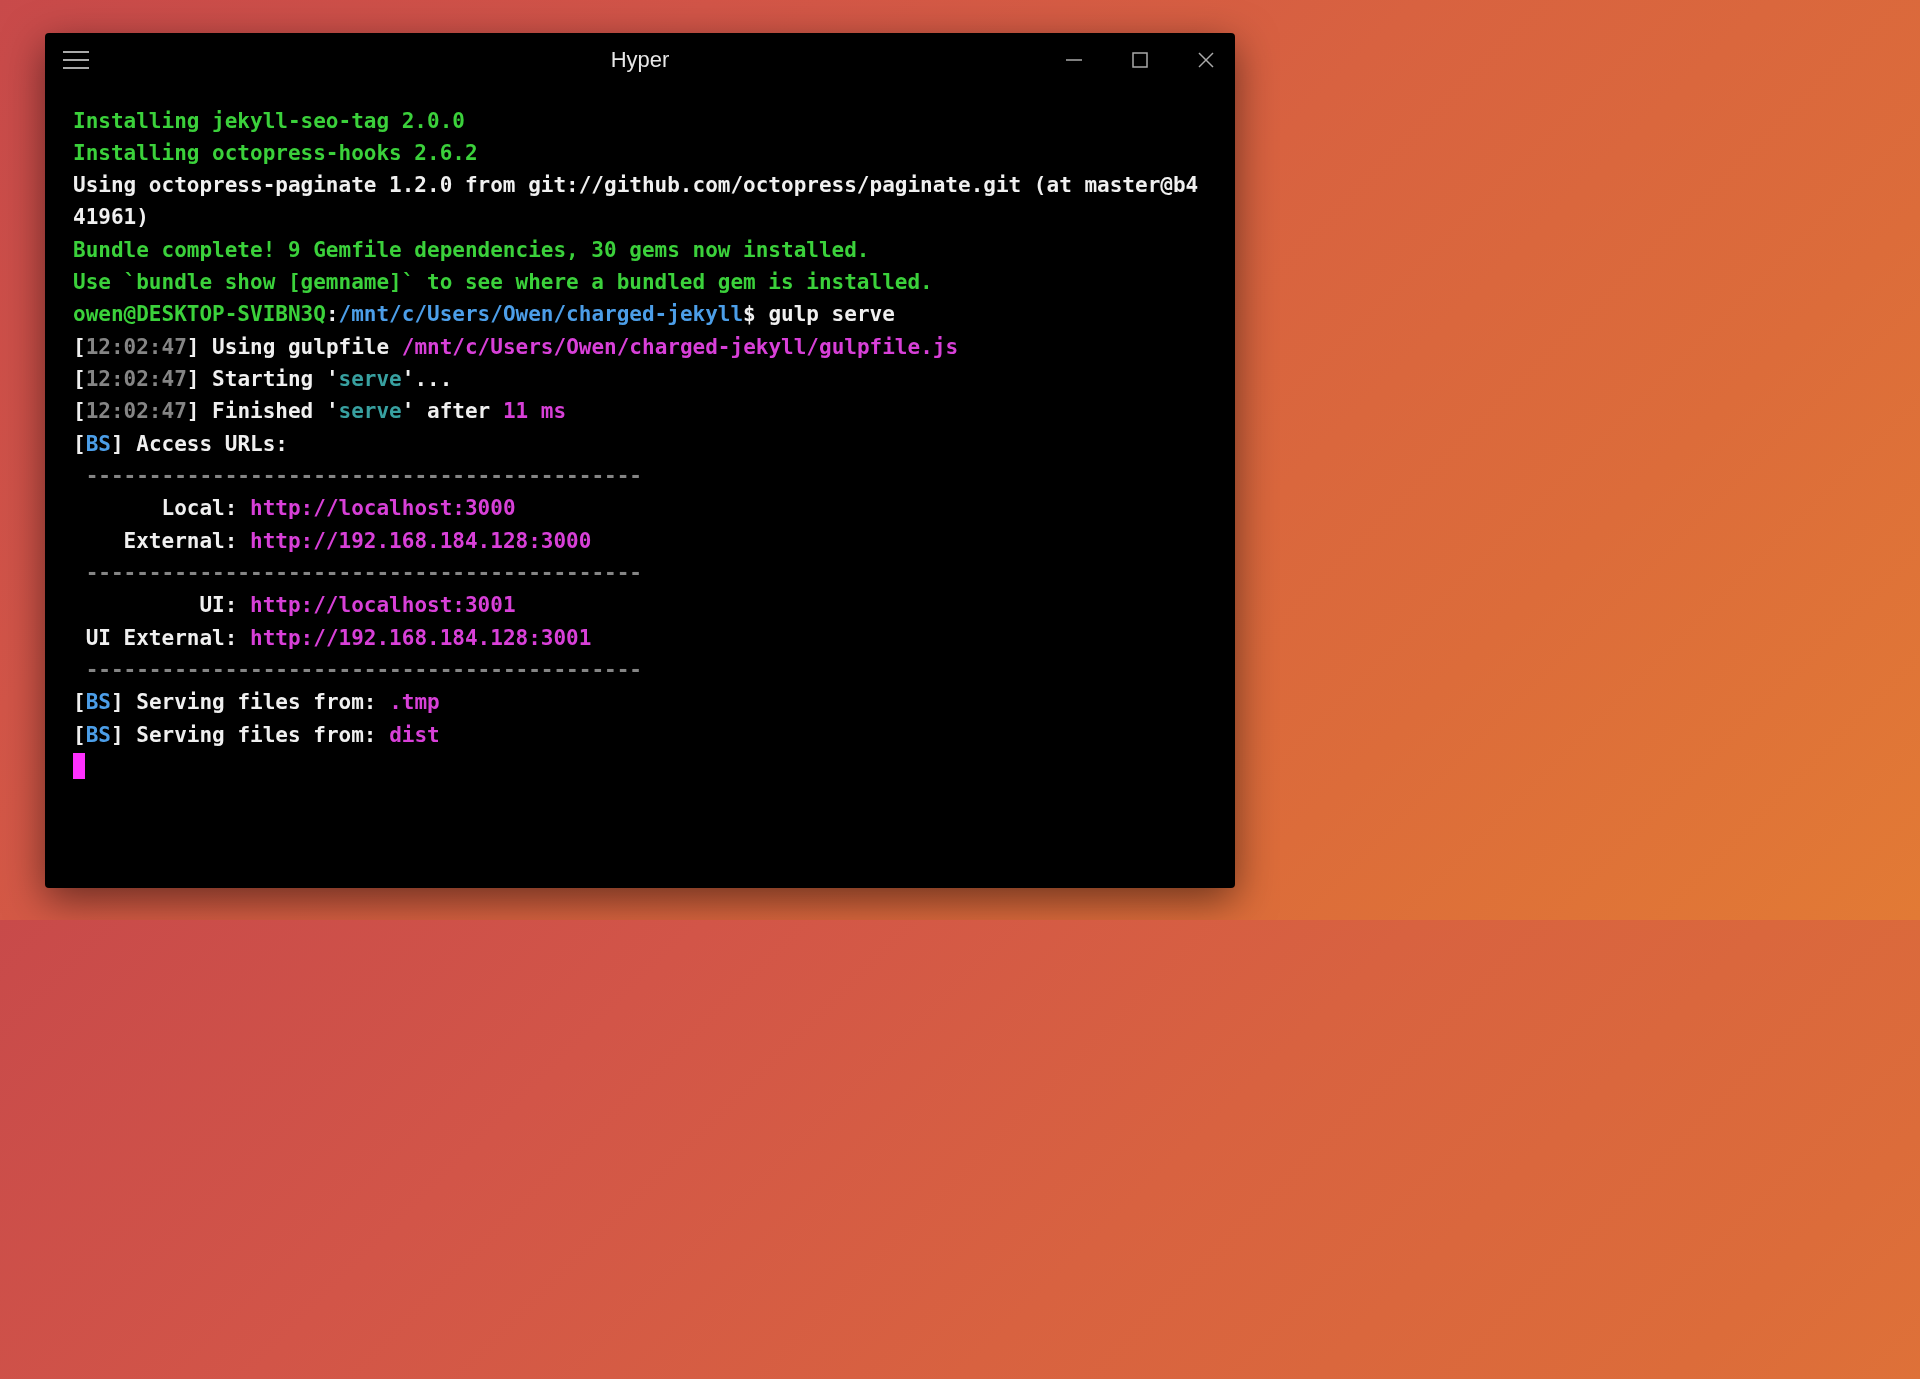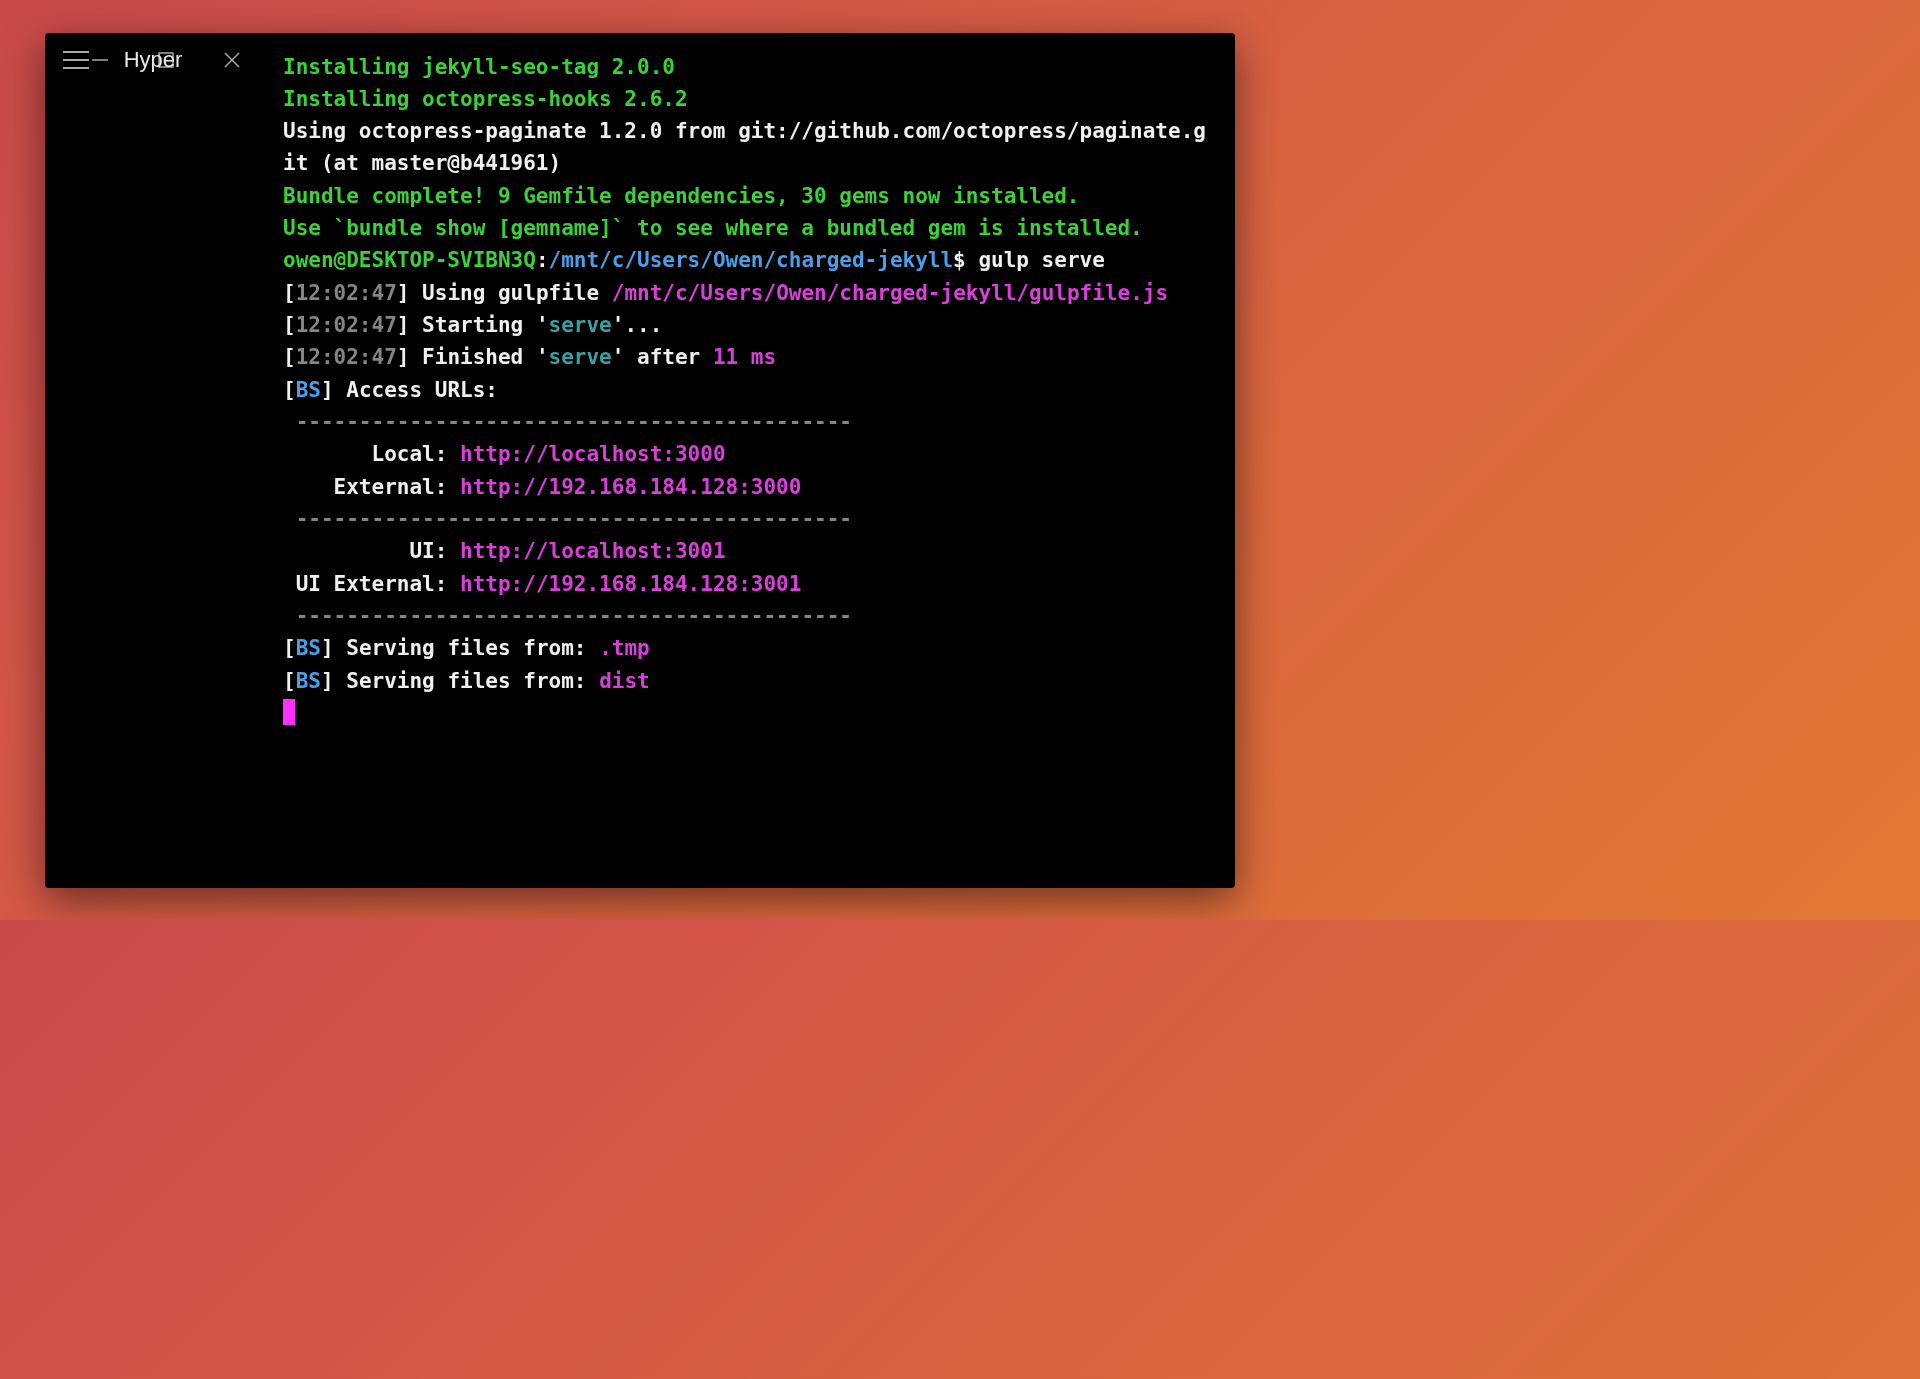--- a/index.html
+++ b/index.html
@@ -12,21 +12,21 @@
       justify-content: center;
       font-family: ui-monospace, 'Consolas', 'Menlo', monospace;
     }
     .window {
       width: 1190px;
       height: 855px;
       background: #000000;
       border-radius: 4px;
       box-shadow: 0 12px 40px rgba(0,0,0,0.5);
       display: flex;
-      flex-direction: row;
+      flex-direction: column;
       overflow: hidden;
     }
     .titlebar {
       height: 54px;
       display: flex;
       align-items: center;
       position: relative;
       padding: 0 18px;
     }
     .hamburger {
@@ -63,21 +63,21 @@
       width: 22px;
       height: 22px;
       display: flex;
       align-items: center;
       justify-content: center;
       cursor: pointer;
     }
     .win-ctrl svg { stroke: #aaa; stroke-width: 1.5; fill: none; }
     .terminal-body {
       flex: 1;
-      padding: 18px 22px;
+      padding: 18px 28px;
       color: #e0e0e0;
       font-size: 21px;
       line-height: 1.54;
       white-space: pre-wrap;
       word-break: break-all;
       font-weight: 600;
     }
     .c-green { color: #3bd13b; }
     .c-white { color: #f0f0f0; }
     .c-teal { color: #38a0a0; }

